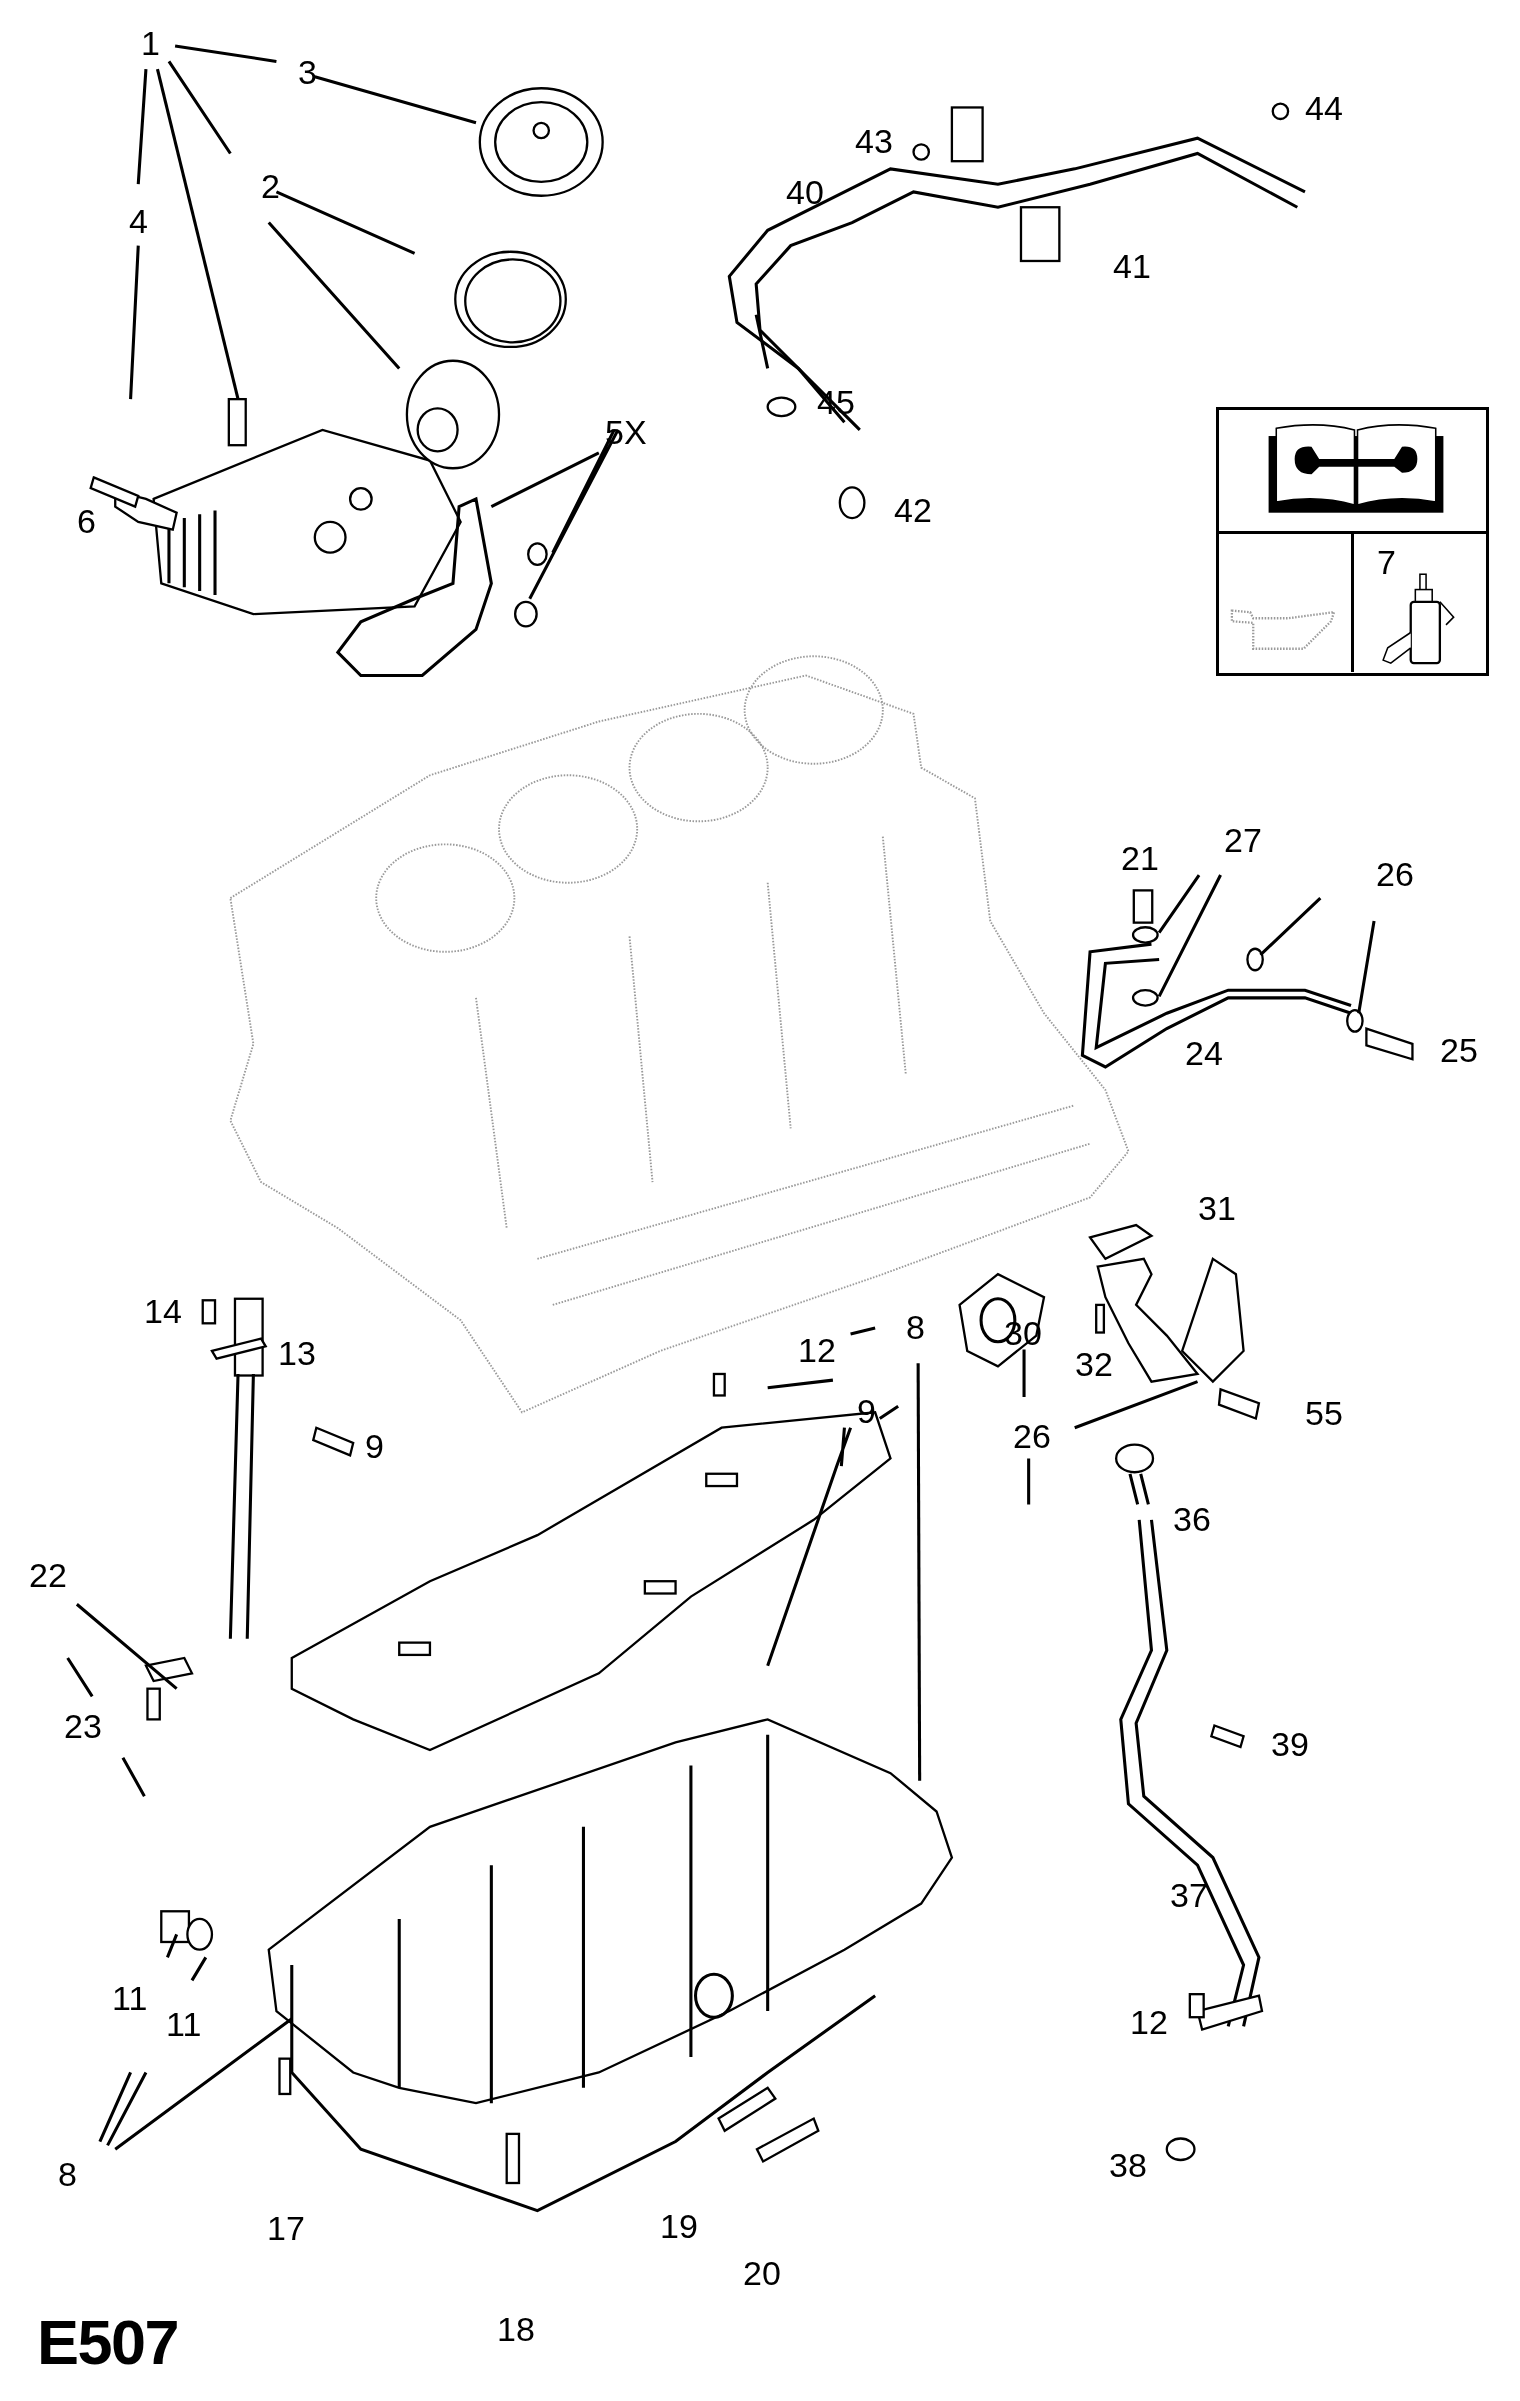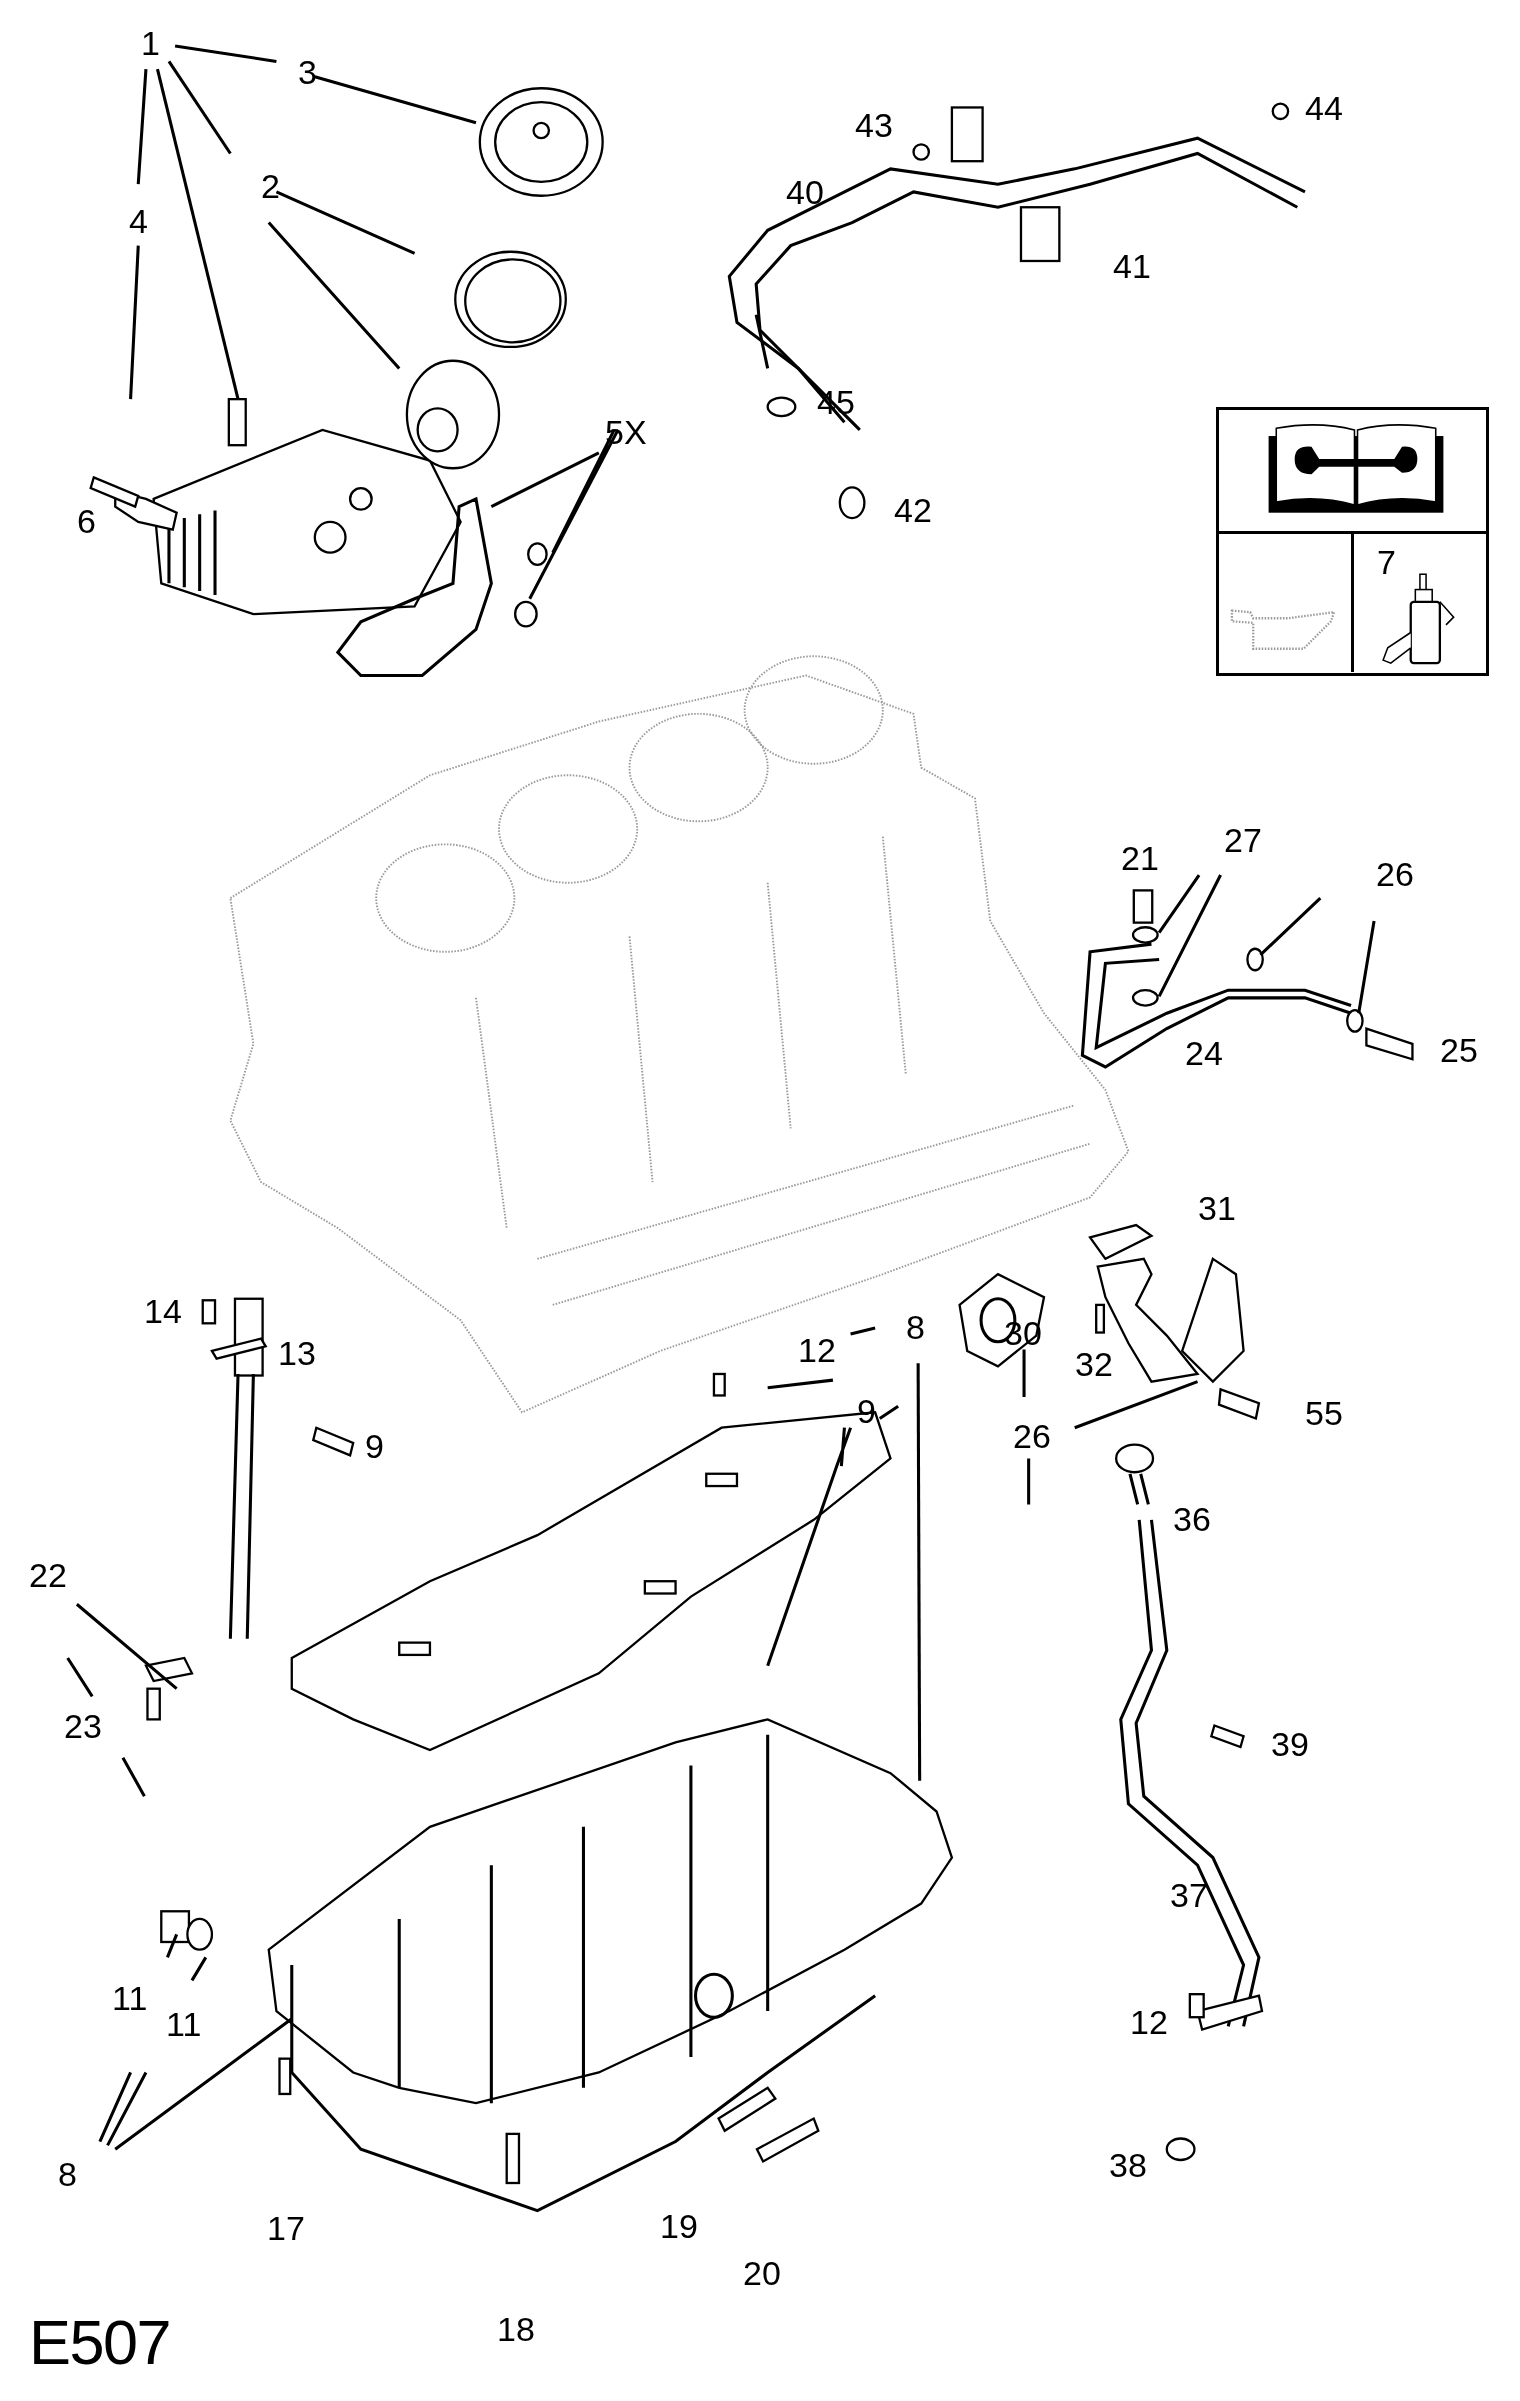--- a/index.html
+++ b/index.html
@@ -1,20 +1,20 @@
 <!DOCTYPE html>
 <html style="font-size:12.3px"><head>
 <meta charset="utf-8">
 <style>
   html, body { margin:0; padding:0; background:#ffffff; }
   body { width:1520px; height:2401px; position:relative; overflow:hidden;
          font-family:"Liberation Sans", sans-serif; color:#000; }
   #diagram { position:absolute; left:0; top:0; width:1520px; height:2401px; }
   .lbl { position:absolute; font-size:34px; line-height:1; color:#000; white-space:nowrap; }
-  .code { position:absolute; left:29px; top:2311px; font-size:63px; font-weight:normal; letter-spacing:-1.5px; }
+  .code { position:absolute; left:37px; top:2311px; font-size:63px; font-weight:bold; letter-spacing:-1.5px; }
   .legend { position:absolute; left:1216px; top:407px; width:273px; height:269px;
             border:3.1px solid #000; box-sizing:border-box; background:#fff; }
   .legend .top { position:absolute; left:0; top:0; width:100%; height:121px; border-bottom:3.1px solid #000; }
   .legend .bl { position:absolute; left:0; top:124px; width:132px; height:138px; border-right:3.1px solid #000; }
   .legend .br { position:absolute; left:135px; top:124px; width:132px; height:138px; }
   .legend .num { position:absolute; left:23px; top:9.2px; font-size:34px; }
   svg .ln { stroke:#000; stroke-width:4; fill:none; }
   svg .pt { stroke:#000; stroke-width:3; fill:#fff; }
   svg .ghost { stroke:#9a9a9a; stroke-width:2.5; fill:none; stroke-dasharray:2 2; }
 </style>
@@ -212,21 +212,21 @@
     <path class="ln" d="M170 2700 L130 2790 M190 2700 L140 2795 M380 2630 L150 2800"></path>
   </g>
 </svg>
 
 <span class="lbl" style="left:141px;top:26px">1</span>
 <span class="lbl" style="left:298px;top:55px">3</span>
 <span class="lbl" style="left:261px;top:169px">2</span>
 <span class="lbl" style="left:129px;top:204px">4</span>
 <span class="lbl" style="left:605px;top:415px">5X</span>
 <span class="lbl" style="left:77px;top:504px">6</span>
-<span class="lbl" style="left:855px;top:108px">43</span>
+<span class="lbl" style="left:855px;top:124px">43</span>
 <span class="lbl" style="left:1305px;top:91px">44</span>
 <span class="lbl" style="left:786px;top:175px">40</span>
 <span class="lbl" style="left:1113px;top:249px">41</span>
 <span class="lbl" style="left:817px;top:385px">45</span>
 <span class="lbl" style="left:894px;top:493px">42</span>
 <span class="lbl" style="left:1121px;top:841px">21</span>
 <span class="lbl" style="left:1224px;top:823px">27</span>
 <span class="lbl" style="left:1376px;top:857px">26</span>
 <span class="lbl" style="left:1185px;top:1036px">24</span>
 <span class="lbl" style="left:1440px;top:1033px">25</span>

